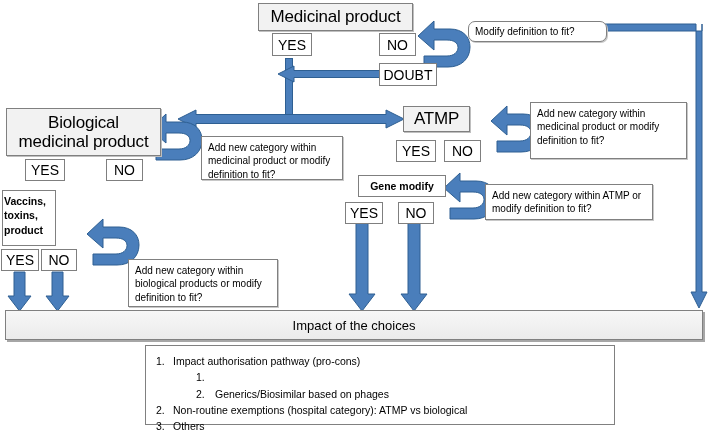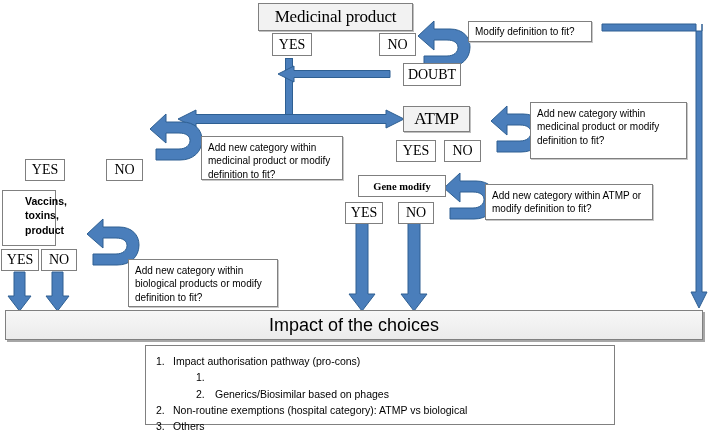--- a/index.html
+++ b/index.html
@@ -2,46 +2,46 @@
 <html><head>
 <meta charset="utf-8">
 <style>
   html,body{margin:0;padding:0;background:#ffffff;}
   body{font-family:"Liberation Sans", sans-serif;}
   #canvas{position:relative;width:709px;height:431px;overflow:hidden;background:#fff;}
 
   
   .box{position:absolute;box-sizing:border-box;background:#ffffff;border:1px solid #7f7f7f;
        display:flex;align-items:center;justify-content:center;text-align:center;
-       font-family:Liberation Serif, serif;color:#000;}
+       font-family:Liberation Sans, sans-serif;color:#000;}
 
   .title-box{background:#f2f2f2;border:1px solid #808080;box-shadow:1px 1px 0 #bfbfbf;}
   .title-box .lbl{font-size:17px;line-height:1.12;letter-spacing:-0.2px;}
 
   .small-box{font-size:14px;}
   .bold-box{font-weight:bold;font-size:10.5px;}
 
   .note{position:absolute;box-sizing:border-box;background:#fff;border:1px solid #808080;
         box-shadow:1px 1px 0 #c8c8c8;font-size:10px;line-height:1.34;
         padding:4px 6px;text-align:left;color:#000;}
 
   .vax{position:absolute;box-sizing:border-box;background:#fff;border:1px solid #808080;
-       font-size:10.5px;font-weight:bold;line-height:1.38;padding:3px 22px;text-align:left;}
+       font-size:10.5px;font-weight:bold;line-height:1.38;padding:3px 1px;text-align:left;}
 
   
   .bar-v{position:absolute;background:#4a7ebb;border:1px solid #2e5f92;box-sizing:border-box;}
   .svgwrap{position:absolute;pointer-events:none;}
   svg{display:block;overflow:visible;}
 
   
   .impact{position:absolute;box-sizing:border-box;
           background:linear-gradient(to bottom,#f7f7f7,#ebebeb);
           border:1px solid #808080;box-shadow:2px 2px 0 #a6a6a6;
           display:flex;align-items:center;justify-content:center;}
-  .impact .lbl{font-size:18px;color:#000;}
+  .impact .lbl{font-size:13px;color:#000;}
 
   .listbox{position:absolute;box-sizing:border-box;background:#fff;border:1px solid #808080;
            padding:7px 10px;font-size:10.5px;line-height:1.55;color:#000;}
   .li{display:flex;}
   .li .num{width:17px;flex:0 0 17px;}
   .li.sub{padding-left:40px;}
   .li.sub .num{width:19px;flex:0 0 19px;}
 </style>
 </head>
 <body>
@@ -132,28 +132,32 @@
   </div>
 
   <div class="box small-box" style="left:272px;top:33px;width:40px;height:23px;">
     <span>YES</span>
   </div>
 
   <div class="box small-box" style="left:379px;top:33px;width:37px;height:23px;">
     <span>NO</span>
   </div>
 
-  <div class="box small-box" style="left:379px;top:63px;width:58px;height:23px;margin-left:24px;">
+  <div class="box small-box" style="left:379px;top:63px;width:58px;height:23px;">
     <span>DOUBT</span>
   </div>
 
-  <div class="note" style="left:468px;top:21px;width:124px;height:21px;display:flex;align-items:center;">
+  <div class="note" style="left:468px;top:21px;width:139px;height:21px;display:flex;align-items:center;border-radius:7px;">
     <span>Modify definition to fit?</span>
   </div>
 
+  <div class="box title-box" style="left:6px;top:108px;width:155px;height:48px;flex-direction:column;">
+    <span class="lbl">Biological</span>
+    <span class="lbl">medicinal product</span>
+  </div>
 
   <div class="box small-box" style="left:25px;top:159px;width:40px;height:22px;">
     <span>YES</span>
   </div>
 
   <div class="box small-box" style="left:106px;top:159px;width:37px;height:22px;">
     <span>NO</span>
   </div>
 
   <div class="note" style="left:201px;top:136px;width:142px;height:44px;">

